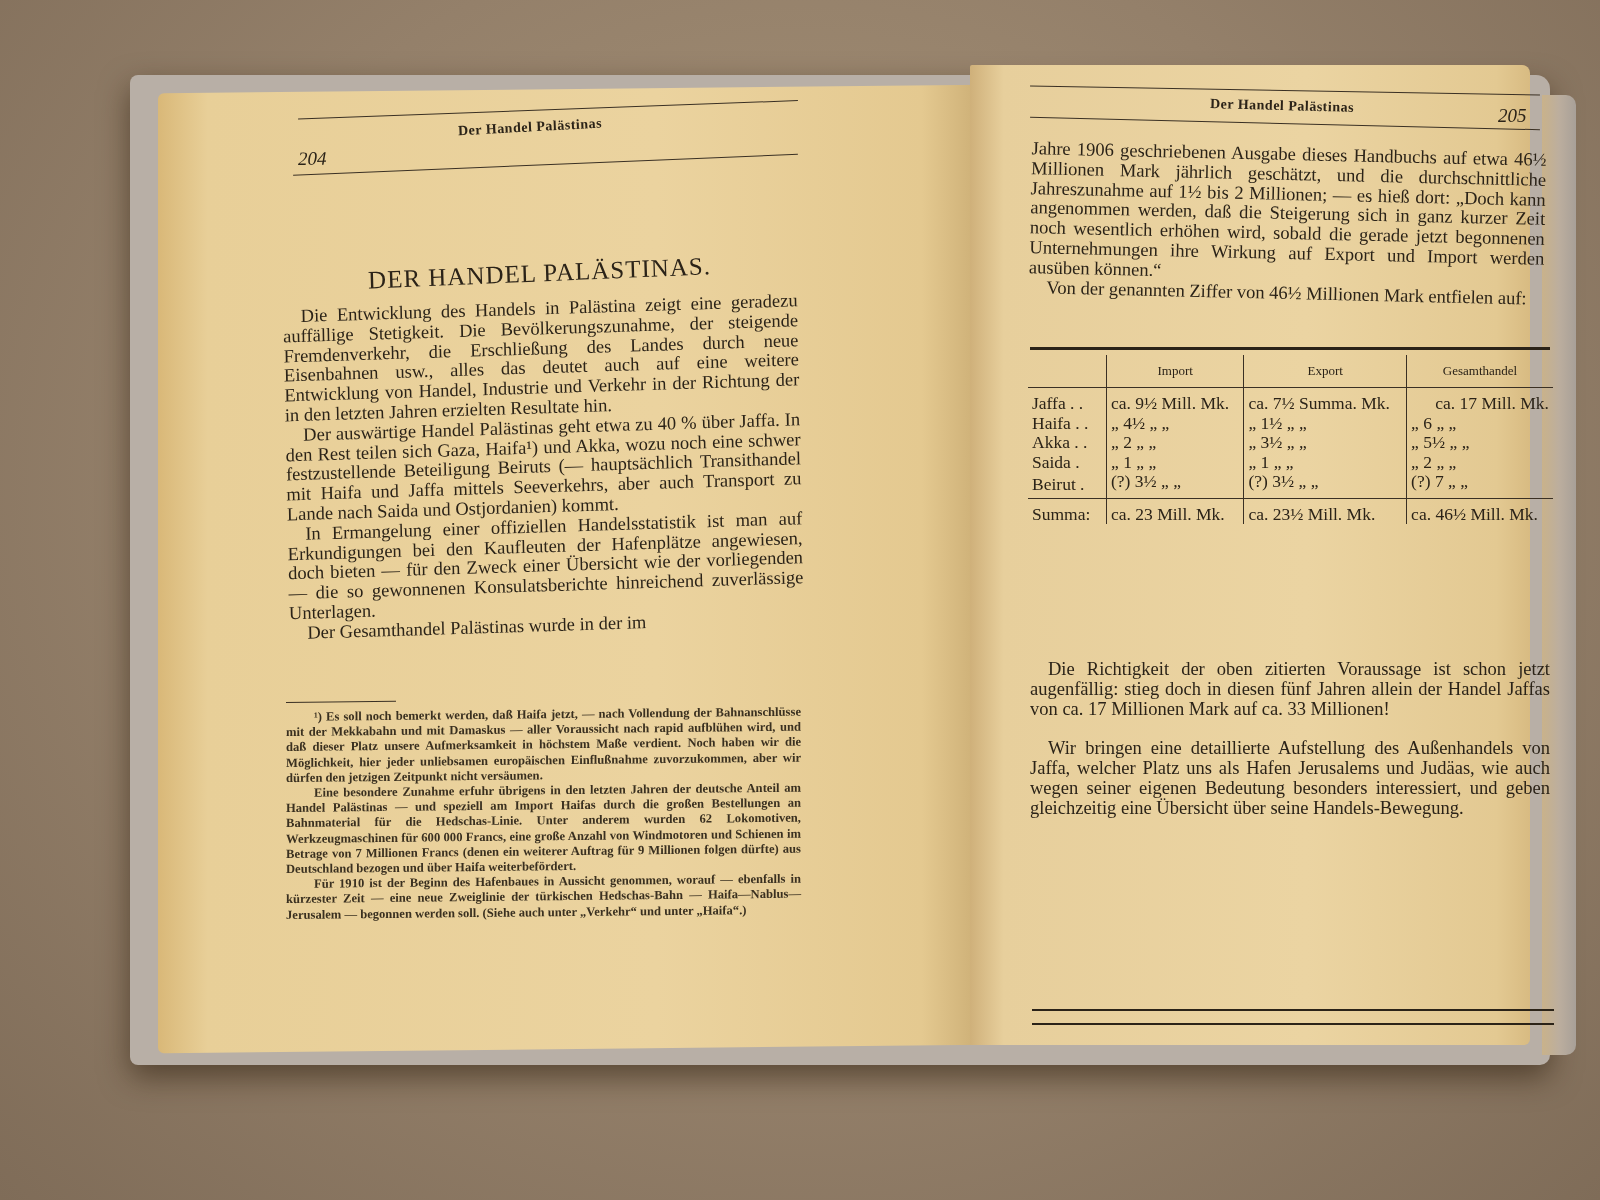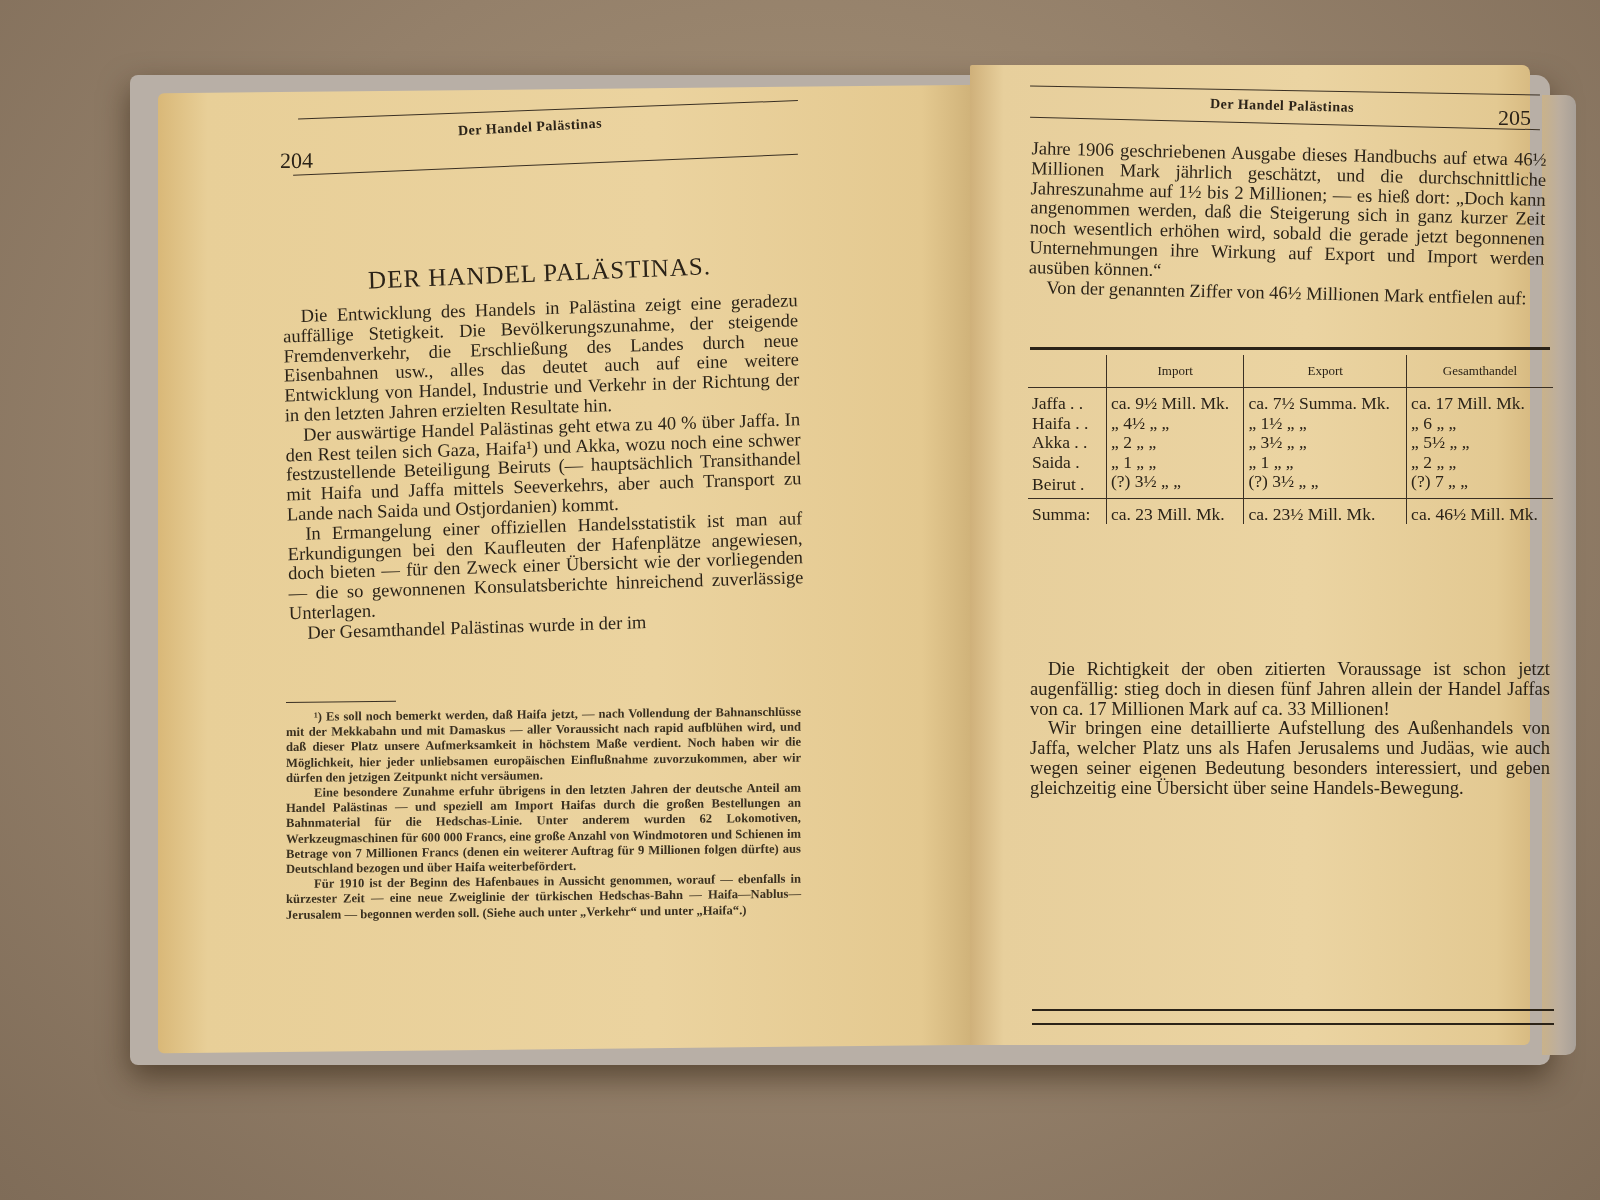--- a/index.html
+++ b/index.html
@@ -32,21 +32,21 @@
     background: linear-gradient(90deg,#cfb07a 0%, #e7cf9c 6%, #ebd4a2 60%, #e3c992 94%, #d8bb82 100%);
   }
   .right-edge {
     position:absolute; right:-26px; top:20px; width:34px; height:960px;
     background:linear-gradient(90deg,#c9b28a,#bcae9e,#a8a098);
     border-radius:0 10px 10px 0;
   }
   .running-head {
     position:absolute; font-size:14px; font-weight:bold; letter-spacing:0.5px;
   }
-  .page-num { position:absolute; font-size:22px; }
+  .page-num { position:absolute; font-size:19px;font-style:italic; }
   .rule { position:absolute; height:0; border-top:1.5px solid #3a3024; }
   .title {
     position:absolute; font-size:25px; letter-spacing:1px; transform:rotate(-1.8deg);
   }
   .body-text { position:absolute; font-size:18.5px; line-height:19.8px; text-align:justify; }
   .body-text p { margin:0; text-indent:18px; }
   .body-text p.noind { text-indent:0; }
   .foot { position:absolute; font-size:12.6px; line-height:15.2px; font-weight:bold; color:#3a3020; text-align:justify; }
   .foot p { margin:0; text-indent:28px; }
   table.trade { position:absolute; border-collapse:collapse; font-size:17.5px; }
@@ -59,21 +59,21 @@
 </style>
 </head>
 <body>
 
 <div class="book">
   <div class="right-edge"></div>
 
   <div class="page left">
     <div class="rule" style="left:140px; top:20px; width:500px; transform:rotate(-1.5deg);"></div>
     <div class="running-head" style="left:300px; top:30px; transform:rotate(-2.5deg);">Der Handel Palästinas</div>
-    <div class="page-num" style="left:122px; top:56px;">204</div>
+    <div class="page-num" style="left:140px; top:56px;">204</div>
     <div class="rule" style="left:135px; top:75px; width:505px; transform:rotate(-1.8deg);"></div>
 
     <div class="title" style="left:210px; top:170px;">DER HANDEL PALÄSTINAS.</div>
 
     <div class="body-text" style="left:128px; top:210px; width:515px; transform:rotate(-1.2deg);">
       <p>Die Entwicklung des Handels in Palästina zeigt eine geradezu auffällige Stetigkeit. Die Bevölkerungszunahme, der steigende Fremdenverkehr, die Erschließung des Landes durch neue Eisenbahnen usw., alles das deutet auch auf eine weitere Entwicklung von Handel, Industrie und Verkehr in der Richtung der in den letzten Jahren erzielten Resultate hin.</p>
       <p>Der auswärtige Handel Palästinas geht etwa zu 40 % über Jaffa. In den Rest teilen sich Gaza, Haifa¹) und Akka, wozu noch eine schwer festzustellende Beteiligung Beiruts (— hauptsächlich Transithandel mit Haifa und Jaffa mittels Seeverkehrs, aber auch Transport zu Lande nach Saida und Ostjordanien) kommt.</p>
       <p>In Ermangelung einer offiziellen Handelsstatistik ist man auf Erkundigungen bei den Kaufleuten der Hafenplätze angewiesen, doch bieten — für den Zweck einer Übersicht wie der vorliegenden — die so gewonnenen Konsulatsberichte hinreichend zuverlässige Unterlagen.</p>
       <p>Der Gesamthandel Palästinas wurde in der im</p>
     </div>
@@ -103,21 +103,21 @@
           <tr class="headrow">
         <th style="width:70px;"></th>
         <th class="vl">Import</th>
         <th class="vl">Export</th>
         <th class="vl">Gesamthandel</th>
       </tr>
       <tr>
         <td style="padding-top:6px;">Jaffa . .</td>
         <td class="vl" style="padding-top:6px;">ca.  9½ Mill. Mk.</td>
         <td class="vl" style="padding-top:6px;">ca.  7½ Summa. Mk.</td>
-        <td class="vl" style="padding-top:6px;">ca. 17   Mill. Mk.</td>
+        <td class="vl" style="padding-top:6px;text-align:right;">ca. 17   Mill. Mk.</td>
       </tr>
       <tr>
         <td>Haifa . .</td>
         <td class="vl">„   4½   „   „</td>
         <td class="vl">„   1½   „   „</td>
         <td class="vl">„   6    „   „</td>
       </tr>
       <tr>
         <td>Akka . .</td>
         <td class="vl">„   2    „   „</td>
@@ -140,19 +140,19 @@
         <td>Summa:</td>
         <td class="vl">ca. 23    Mill. Mk.</td>
         <td class="vl">ca. 23½ Mill. Mk.</td>
         <td class="vl">ca. 46½ Mill. Mk.</td>
       </tr>
     </tbody>
       </table>
 
     <div class="body-text" style="left:60px; top:595px; width:520px;">
       <p>Die Richtigkeit der oben zitierten Voraussage ist schon jetzt augenfällig: stieg doch in diesen fünf Jahren allein der Handel Jaffas von ca. 17 Millionen Mark auf ca. 33 Millionen!</p>
-      <p style="">Wir bringen eine detaillierte Aufstellung des Außenhandels von Jaffa, welcher Platz uns als Hafen Jerusalems und Judäas, wie auch wegen seiner eigenen Bedeutung besonders interessiert, und geben gleichzeitig eine Übersicht über seine Handels-Bewegung.</p>
+      <p style="margin-top:20px;">Wir bringen eine detaillierte Aufstellung des Außenhandels von Jaffa, welcher Platz uns als Hafen Jerusalems und Judäas, wie auch wegen seiner eigenen Bedeutung besonders interessiert, und geben gleichzeitig eine Übersicht über seine Handels-Bewegung.</p>
     </div>
 
     <div class="thick" style="left:62px; top:944px; width:522px; border-top-width:2px;"></div>
     <div class="thick" style="left:62px; top:958px; width:522px; border-top-width:2px;"></div>
   </div>
 </div>
 
 </body></html>

